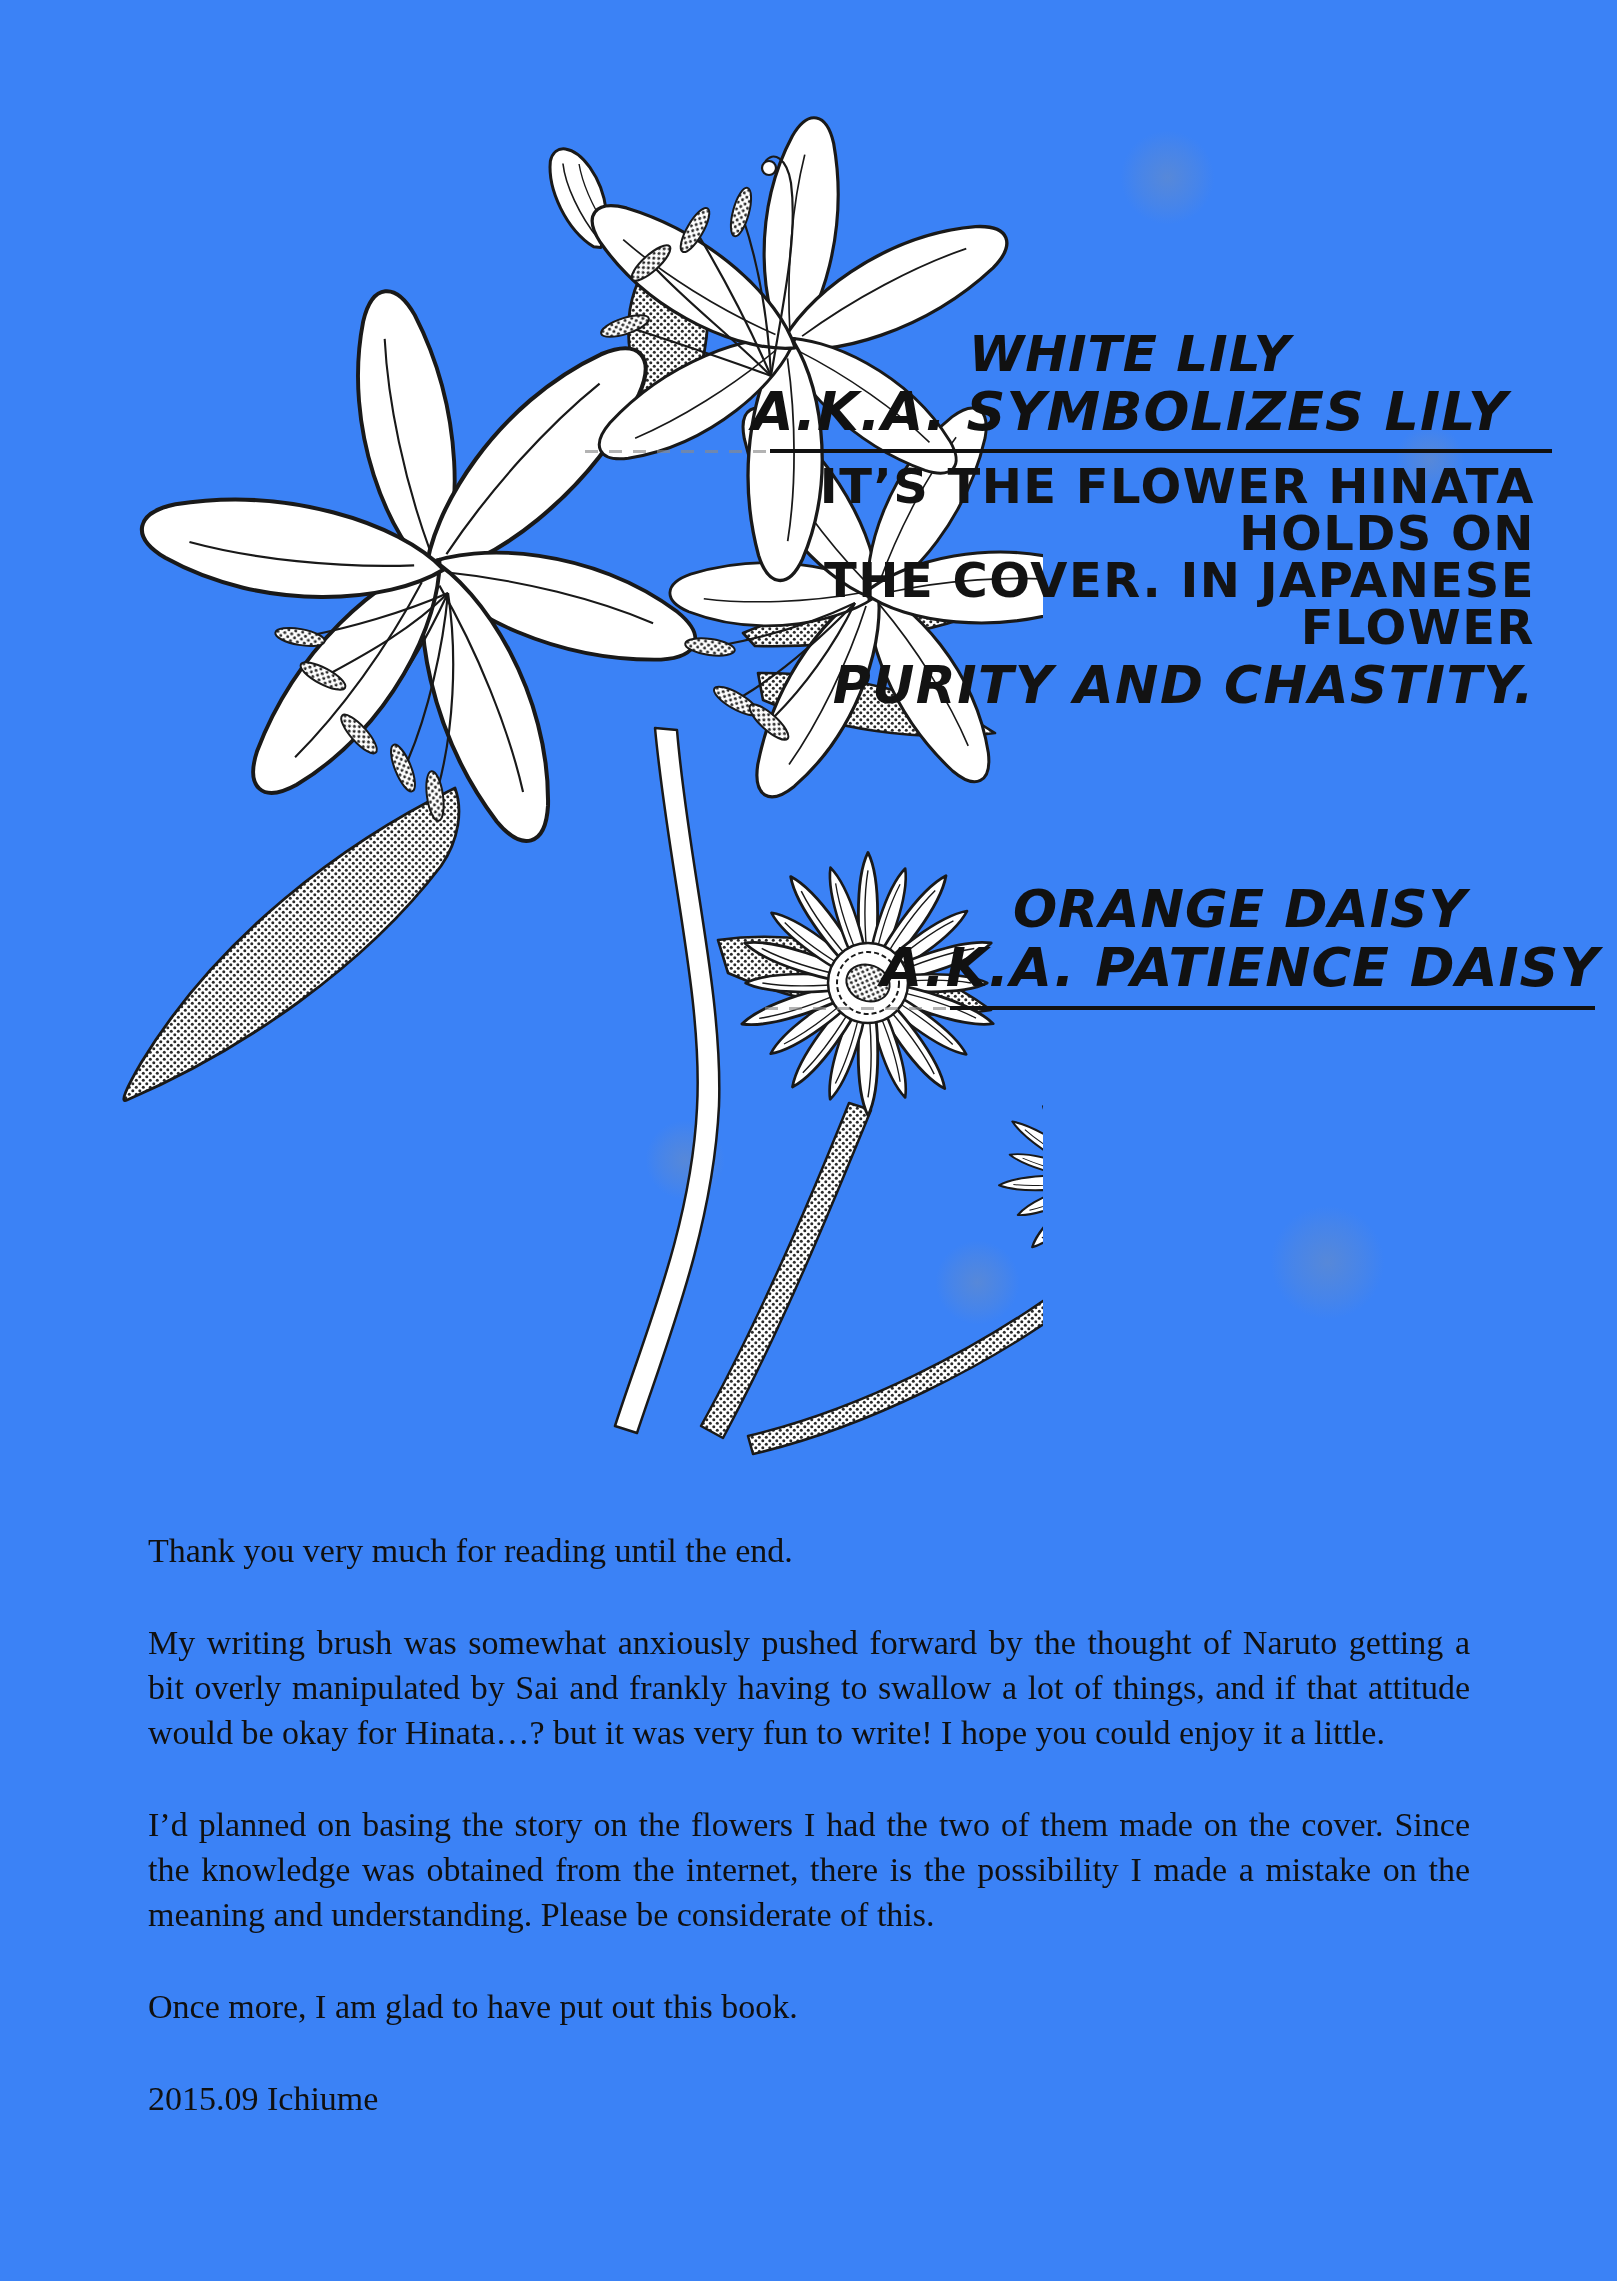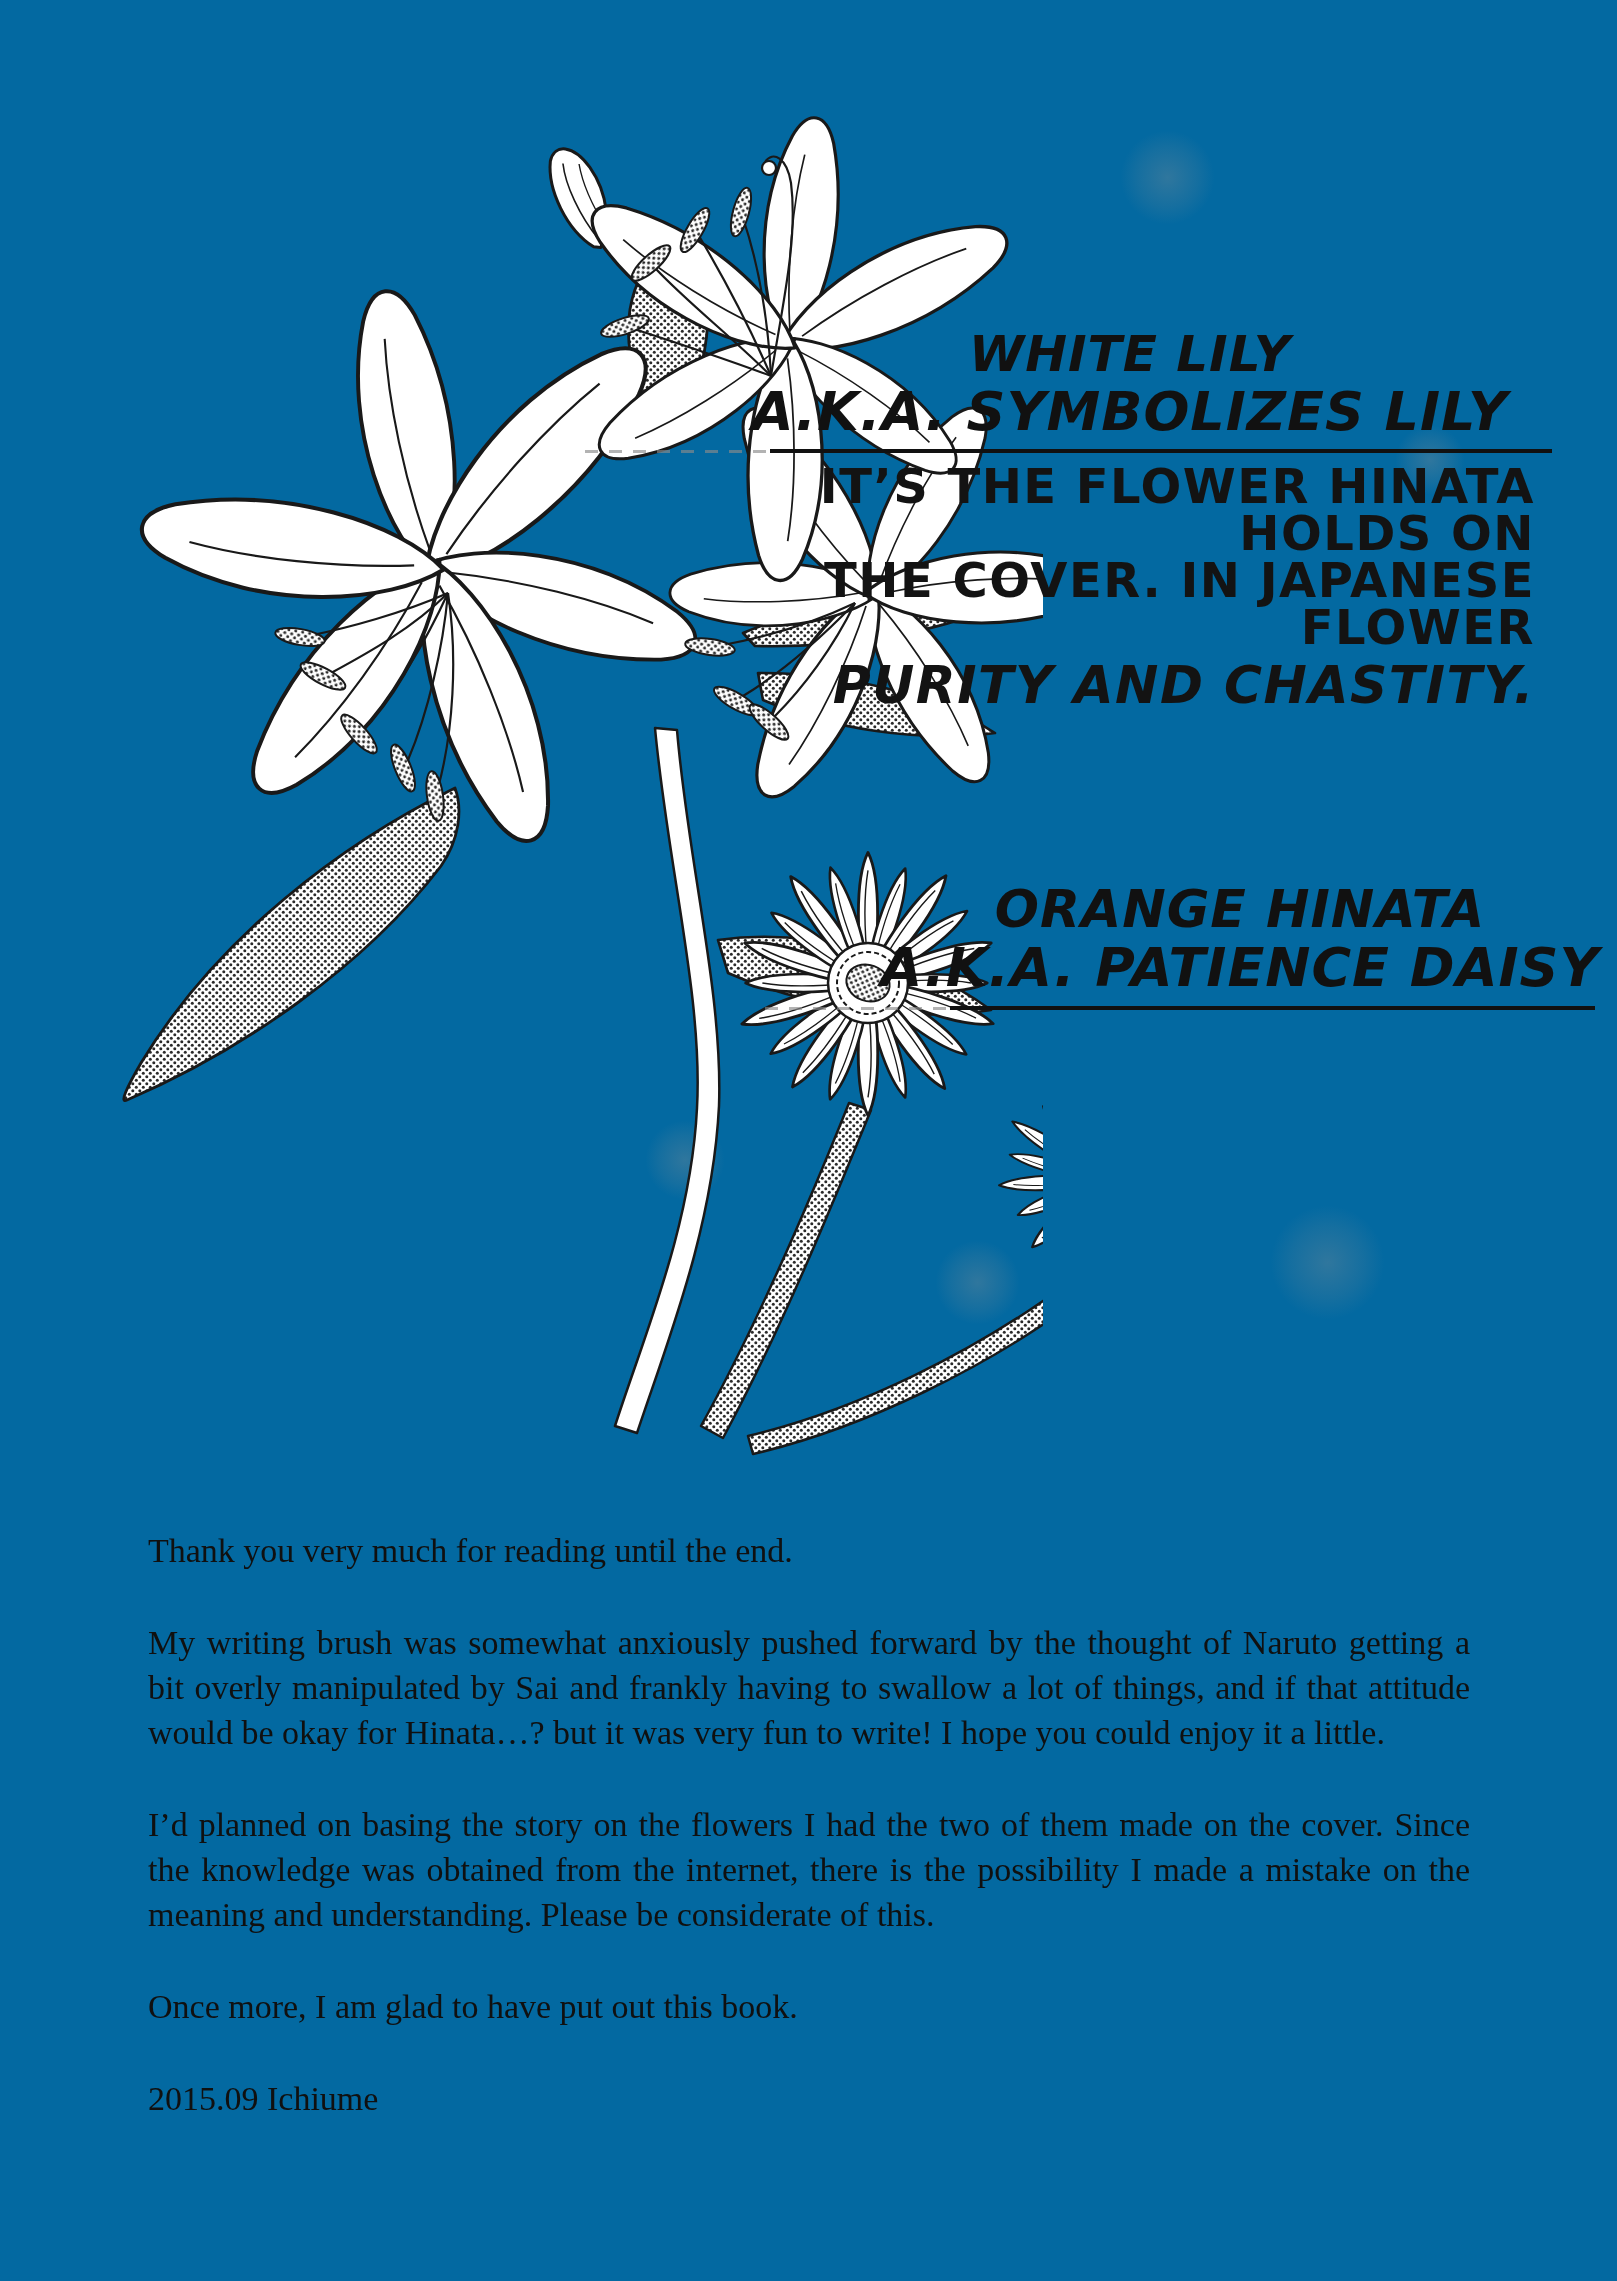--- a/index.html
+++ b/index.html
@@ -1,19 +1,19 @@
 <!DOCTYPE html>
 <html><head>
 <meta charset="utf-8">
 <style>
   html,body{margin:0;padding:0;background:#e8e8e8;}
   .page{
     position:relative;
     width:1617px;height:2281px;
-    background:#0369a1;
+    background:#3b82f6;
     overflow:hidden;
     font-family:"Liberation Serif", serif;
     color:#141414;
   }
   
   .smudge{position:absolute;border-radius:50%;pointer-events:none;
     background:radial-gradient(circle, rgba(150,150,150,.30) 0%, rgba(150,150,150,.12) 45%, transparent 70%);}
   
   .art{position:absolute;left:103px;top:88px;}
   
@@ -206,21 +206,21 @@
     <div class="note-title t2">A.K.A. SYMBOLIZES LILY</div>
     <div class="underline"></div>
     <div class="note-desc">
       <div>IT’S THE FLOWER HINATA HOLDS ON</div>
       <div>THE COVER. IN JAPANESE FLOWER</div>
       <div class="symbolism">PURITY AND CHASTITY.</div>
     </div>
   </section>
 
   <section class="flower-note daisy-note">
-    <div class="note-title t1">ORANGE HINATA</div>
+    <div class="note-title t1">ORANGE DAISY</div>
     <div class="note-title t2">A.K.A. PATIENCE DAISY</div>
     <div class="underline"></div>
   </section>
 
   <section class="afterword">
     <p class="last-short">Thank you very much for reading until the end.</p>
     <p>My writing brush was somewhat anxiously pushed forward by the thought of Naruto getting a bit overly manipulated by Sai and frankly having to swallow a lot of things, and if that attitude would be okay for Hinata…? but it was very fun to write! I hope you could enjoy it a little.</p>
     <p>I’d planned on basing the story on the flowers I had the two of them made on the cover. Since the knowledge was obtained from the internet, there is the possibility I made a mistake on the meaning and understanding. Please be considerate of this.</p>
     <p class="last-short">Once more, I am glad to have put out this book.</p>
     <p class="signature">2015.09 Ichiume</p>

